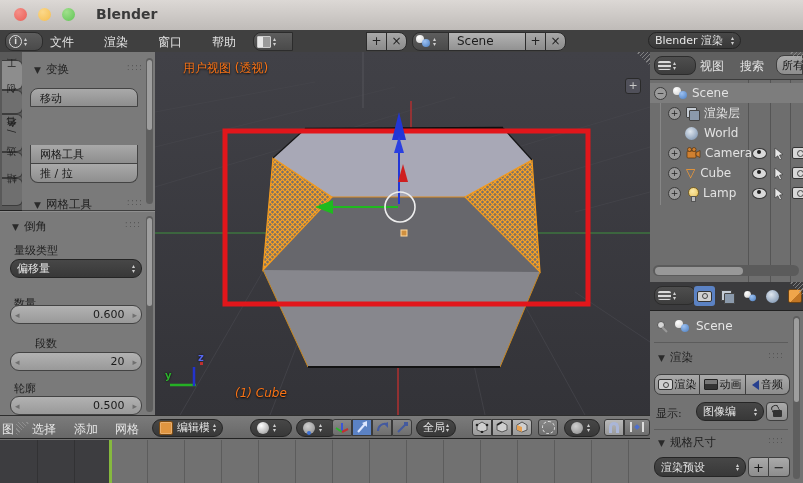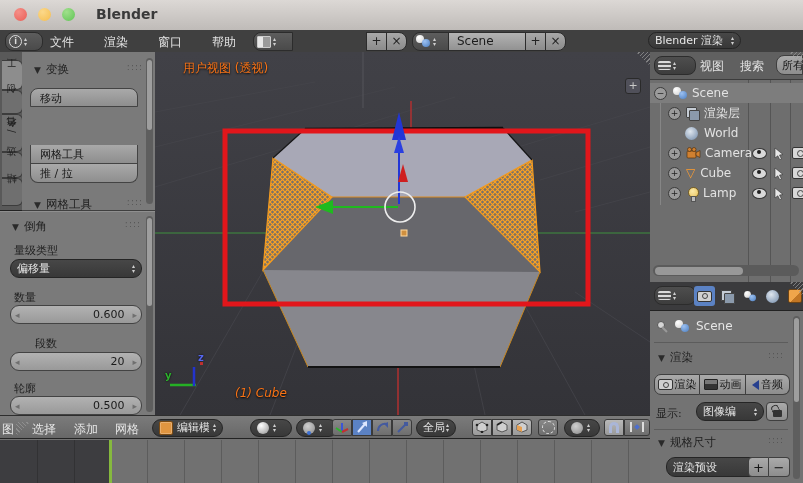--- a/index.html
+++ b/index.html
@@ -233,21 +233,21 @@
 
     <div class="abs flabel" style="left:14px;top:31px;">量级类型</div>
     <div class="abs ddark" style="left:10px;top:47px;width:132px;height:19px;">
       <span class="lbl">偏移量</span>
       <span class="stepper">
           <span>▴</span>
           <span>▾</span>
         </span>
     </div>
 
-    <div class="abs flabel" style="left:14px;top:78px;text-align:right;">数量</div>
+    <div class="abs flabel" style="left:14px;top:84px;text-align:right;">数量</div>
     <div class="abs slider" style="left:10px;top:93px;width:132px;height:19px;">
       <span class="sarr">◂</span>
       <span class="val">0.600</span>
       <span class="sarr">▸</span>
     </div>
 
     <div class="abs flabel" style="left:14px;top:124px;margin-left:21px;">段数</div>
     <div class="abs slider" style="left:10px;top:140px;width:132px;height:19px;">
       <span class="sarr">◂</span>
       <span class="val">20</span>
@@ -608,21 +608,21 @@
       <span class="lock"></span>
     </div>
 
     <div class="abs sepline" style="left:4px;top:147px;width:134px;"></div>
     <div class="abs panelhead" style="left:8px;top:153px;color:#1f1f1f;">
       <span class="collapse-tri">▼</span>
       <span>规格尺寸</span>
     </div>
     <div class="abs gripdots" style="left:118px;top:153px;">::::</div>
 
-    <div class="abs ddark" style="left:16px;top:175px;width:92px;height:20px;">
+    <div class="abs ddark" style="left:4px;top:175px;width:92px;height:20px;">
       <span class="lbl">渲染预设</span>
       <span class="stepper">
           <span>▴</span>
           <span>▾</span>
         </span>
     </div>
     <div class="abs lightbtn" style="left:98px;top:175px;width:21px;height:20px;border-radius:4px 0 0 4px;font-size:13px;">+</div>
     <div class="abs lightbtn" style="left:119px;top:175px;width:21px;height:20px;border-left:none;border-radius:0 4px 4px 0;font-size:13px;">−</div>
 
     <div class="abs scrollv" style="right:3px;top:34px;height:163px;">

